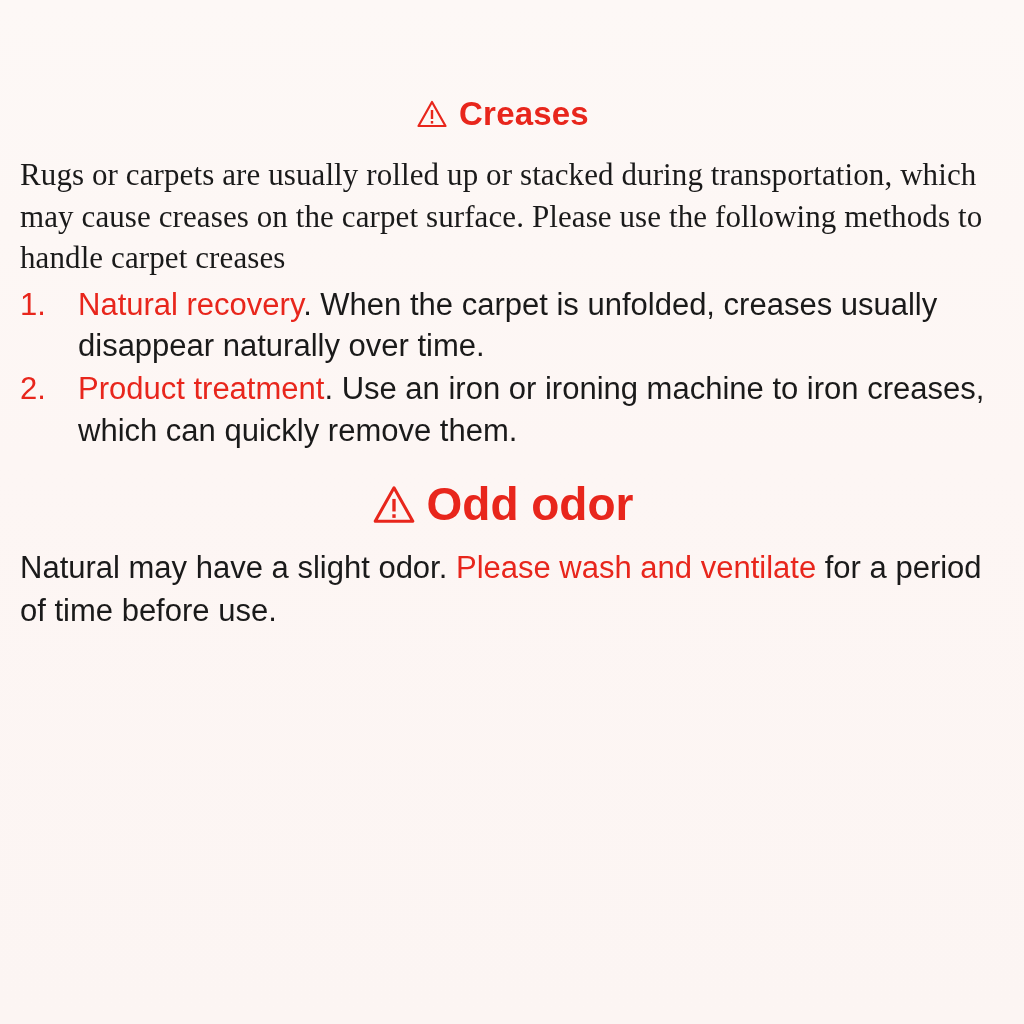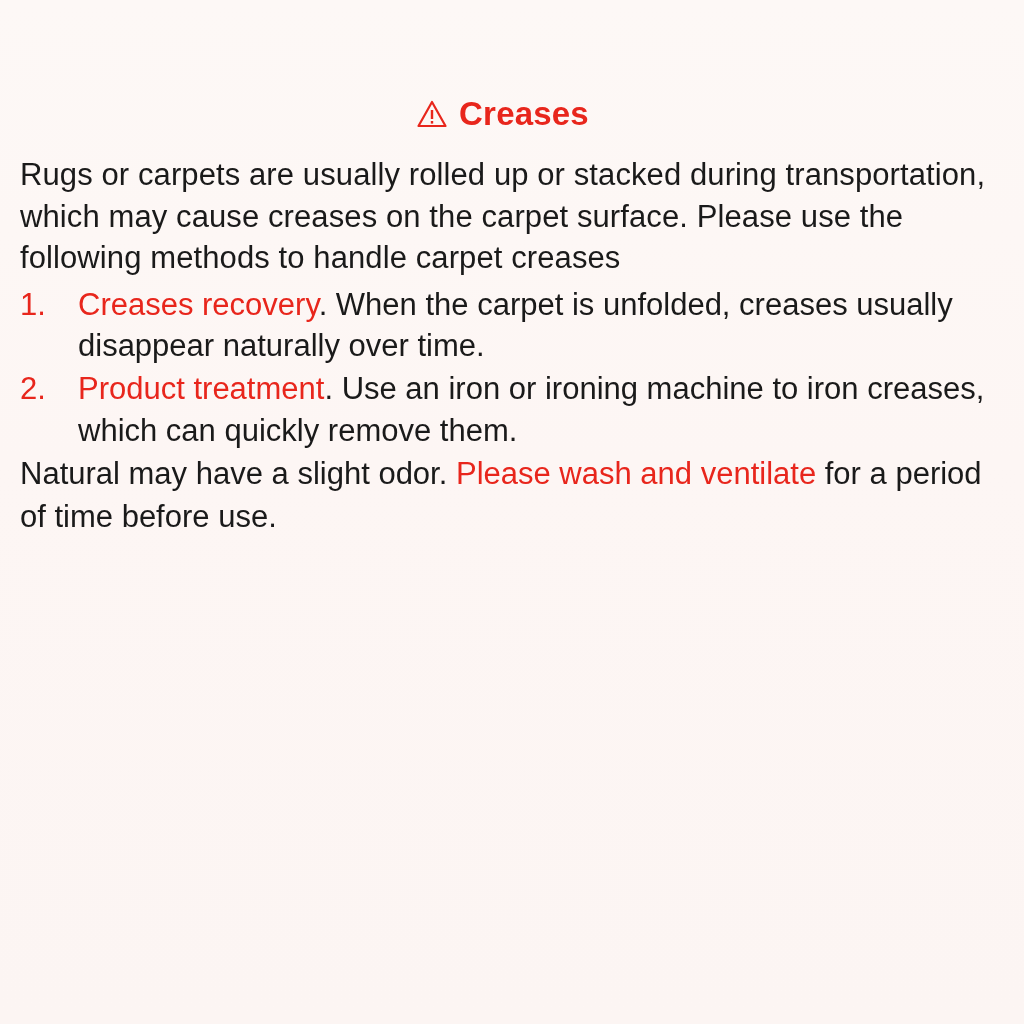--- a/index.html
+++ b/index.html
@@ -50,20 +50,21 @@
     color: #e8261c;
   }
   .warn-icon svg { display: block; }
 
   p.body-text {
     margin: 0;
     font-size: 31px;
     line-height: 1.33;
     color: #1a1a1a;
     letter-spacing: 0.1px;
+    font-family: Liberation Serif, serif;
   }
 
   ol.steps {
     margin: 6px 0 0 0;
     padding: 0;
     list-style: none;
     counter-reset: stepnum;
   }
   ol.steps li {
     position: relative;
@@ -105,24 +106,34 @@
       </svg>
     </span>
     <span>Creases</span>
   </div>
 
   <p class="body-text">Rugs or carpets are usually rolled up or stacked during transportation, which may cause creases on the carpet surface. Please use the following methods to handle carpet creases</p>
 
   <ol class="steps">
     <li>
       <span class="num">1.</span>
-      <span class="red">Creases recovery</span><span>. When the carpet is unfolded, creases usually disappear naturally over time.</span>
+      <span class="red">Natural recovery</span><span>. When the carpet is unfolded, creases usually disappear naturally over time.</span>
     </li>
     <li>
       <span class="num">2.</span>
       <span class="red">Product treatment</span><span>. Use an iron or ironing machine to iron creases, which can quickly remove them.</span>
     </li>
   </ol>
 
+  <div class="section-title title-odor">
+    <span class="warn-icon">
+      <svg width="42" height="39" viewBox="0 0 30 28" aria-hidden="true">
+        <path d="M15 2 L28.5 26 L1.5 26 Z" fill="none" stroke="#e8261c" stroke-width="2.2" stroke-linejoin="round"></path>
+        <rect x="13.8" y="10" width="2.4" height="9" fill="#e8261c"></rect>
+        <rect x="13.8" y="21" width="2.4" height="2.6" fill="#e8261c"></rect>
+      </svg>
+    </span>
+    <span>Odd odor</span>
+  </div>
 
   <p class="odor-paragraph"><span>Natural may have a slight odor. </span><span class="red">Please wash and ventilate</span><span> for a period of time before use.</span></p>
 
 </div>
 
 </body></html>

